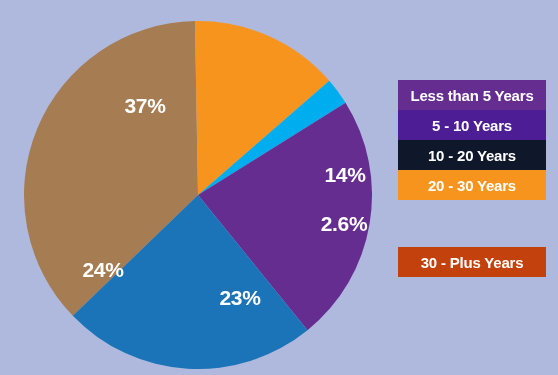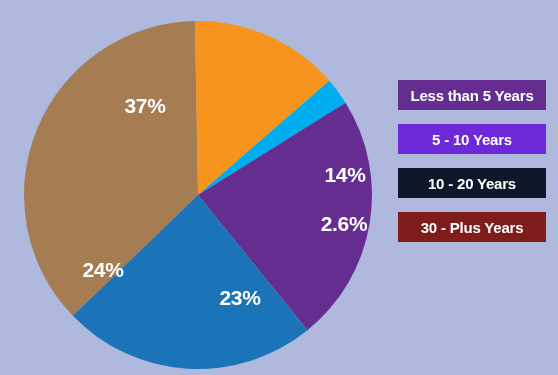--- a/index.html
+++ b/index.html
@@ -40,21 +40,20 @@
     dominant-baseline: middle;
     letter-spacing: -0.3px;
   }
   #legend {
     position: absolute;
     left: 398px;
     top: 80px;
     width: 148px;
     display: flex;
     flex-direction: column;
-    gap: 14px;
   }
   .legend-item {
     height: 30px;
     display: flex;
     align-items: center;
     justify-content: center;
     box-sizing: border-box;
     padding: 0 6px;
   }
   .legend-label {
@@ -88,24 +87,27 @@
           <text x="240" y="295" class="slice-label">23%</text>
           <text x="103" y="267" class="slice-label">24%</text>
         </g>
     </svg>
   </div>
 
   <div id="legend">
       <div class="legend-item" style="background: rgb(102, 45, 145);">
         <span class="legend-label">Less than 5 Years</span>
       </div>
-      <div class="legend-item" style="background: #6d28d9;">
+      <div class="legend-item" style="background: #4c1d95;">
         <span class="legend-label">5 - 10 Years</span>
       </div>
       <div class="legend-item" style="background: #0f172a;">
         <span class="legend-label">10 - 20 Years</span>
       </div>
-      <div class="legend-item" style="background: #7f1d1d;">
+      <div class="legend-item" style="background: rgb(247, 148, 30);">
+        <span class="legend-label">20 - 30 Years</span>
+      </div>
+      <div class="legend-item" style="background: #c2410c; margin-top: 47px;">
         <span class="legend-label">30 - Plus Years</span>
       </div>
     </div>
 
 </div>
 
 </body></html>

